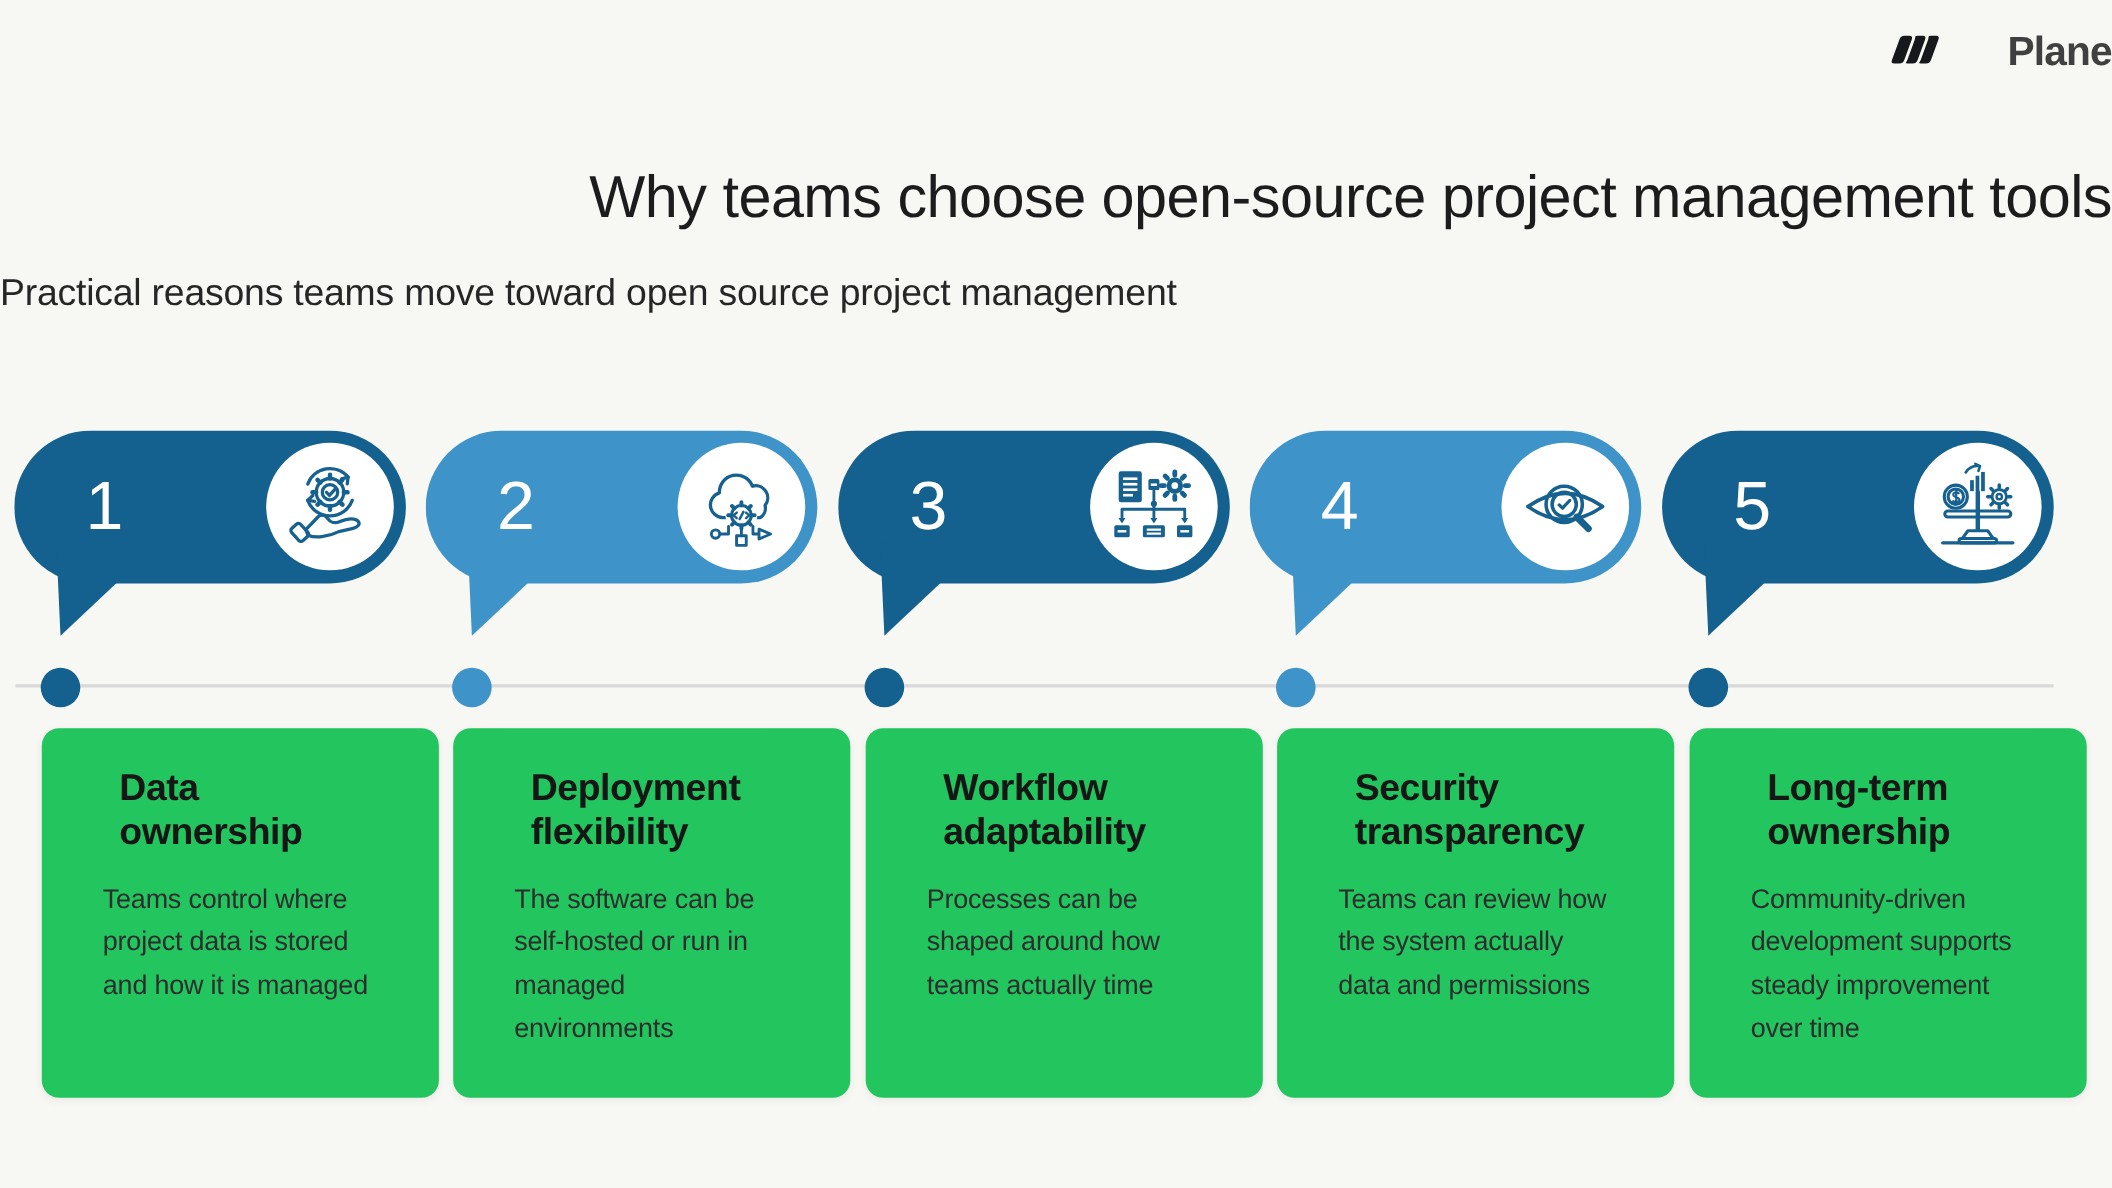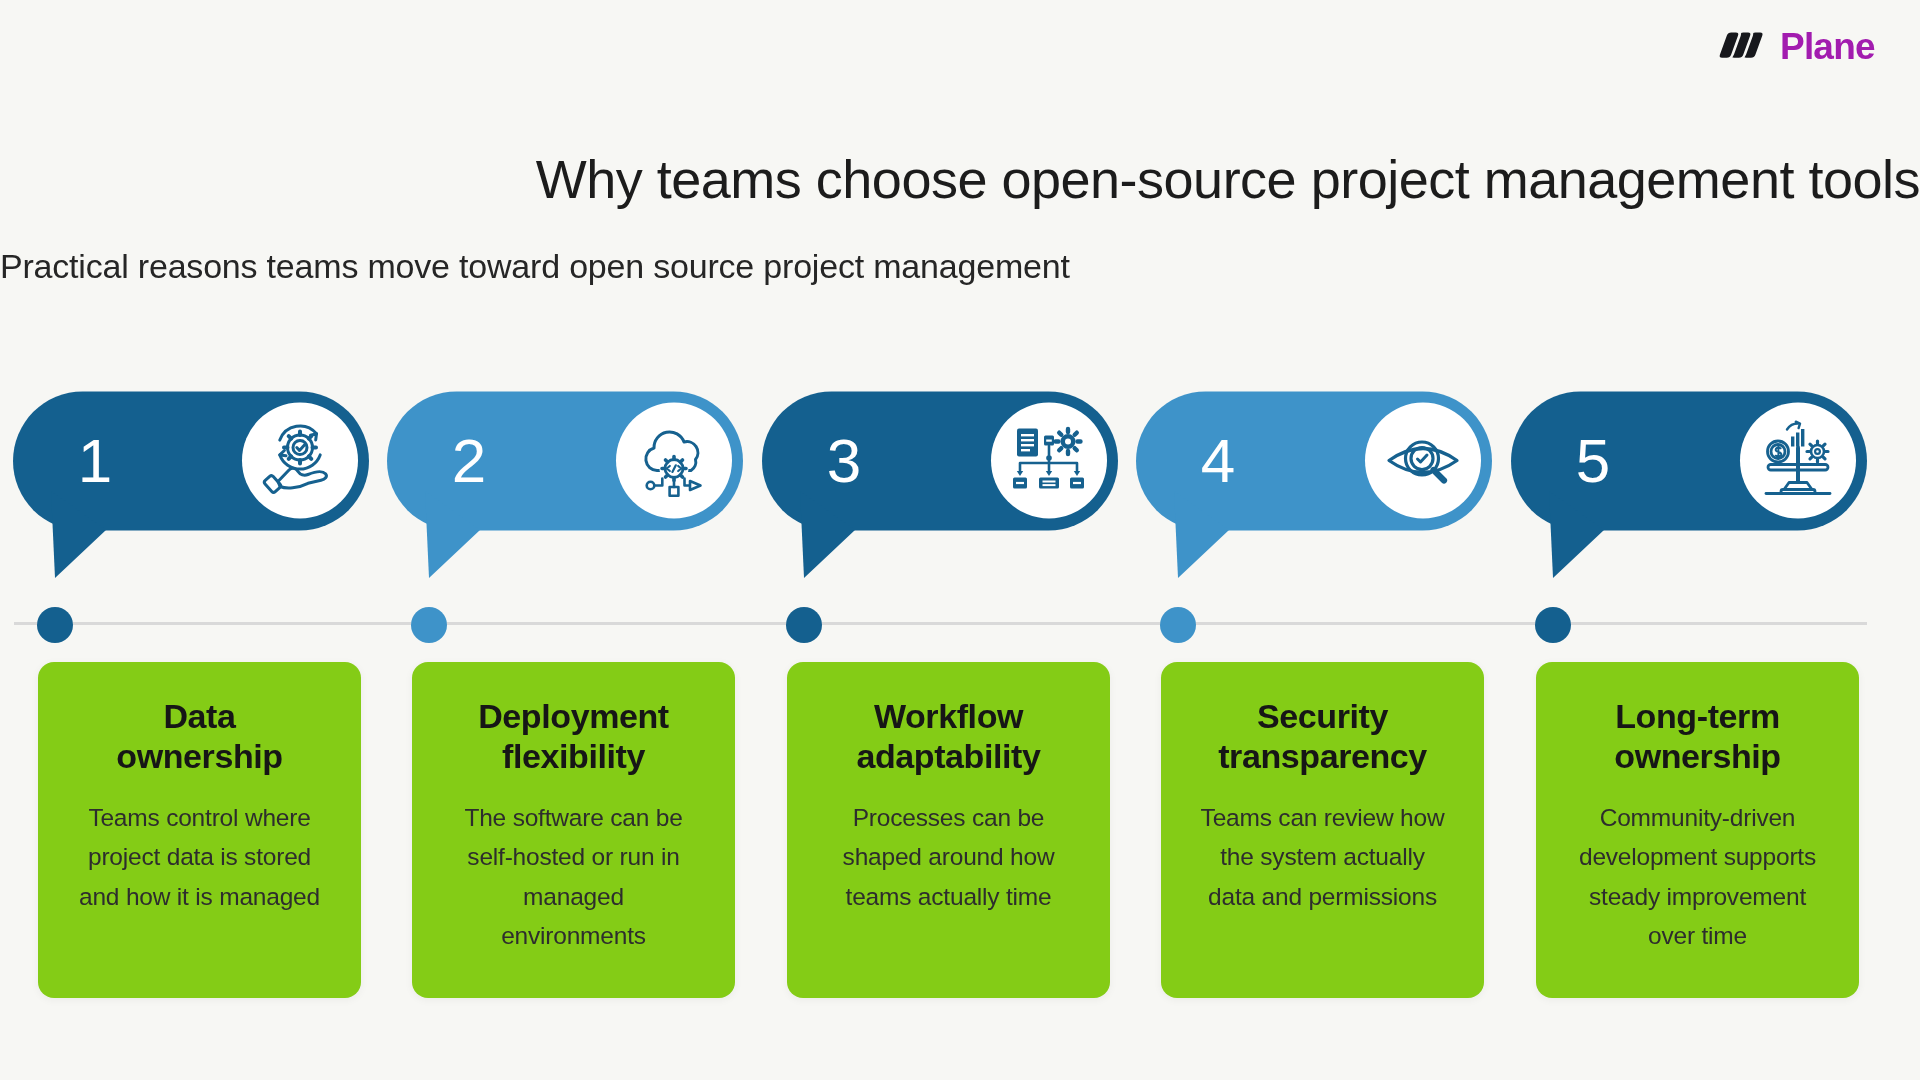--- a/index.html
+++ b/index.html
@@ -8,21 +8,21 @@
     background:#f7f7f4;
     font-family:"Liberation Sans","DejaVu Sans",sans-serif;
     color:#1a1a1a;
     overflow:hidden;
   }
   .stage{position:relative;width:1920px;height:1080px;}
 
   
   .logo{position:absolute;top:26px;left:1714px;display:flex;align-items:center;gap:10px;}
   .logo-mark{display:block;}
-  .logo-word{font-size:37px;font-weight:700;letter-spacing:-0.8px;color:#a21caf;}
+  .logo-word{font-size:37px;font-weight:700;letter-spacing:-0.8px;color:#404040;margin-left:45px;}
 
   
   .title{
     position:absolute;top:148px;left:0;width:1920px;
     text-align:right;font-size:54px;font-weight:500;
     letter-spacing:-0.5px;color:#1c1c1c;
   }
   .subtitle{
     position:absolute;top:247px;left:0;width:1920px;
     text-align:left;font-size:34px;font-weight:400;
@@ -52,24 +52,23 @@
     background:#d9d9d9;
   }
   .timeline-dot{
     position:absolute;top:607px;left:24px;width:36px;height:36px;border-radius:50%;
   }
   .dot-dark{background:#14608f}
   .dot-light{background:#3e93c9}
 
   
   .card{
-    position:absolute;left:25px;top:662px;width:323px;height:336px;
-    background:#84cc16;border-radius:16px;
+    position:absolute;left:25px;top:662px;width:361px;height:336px;
+    background:#22c55e;border-radius:16px;
     box-shadow:0 2px 8px rgba(0,0,0,0.05);
-    text-align:center;
   }
   .card-title{
     margin:34px auto 0 auto;max-width:220px;
     font-size:34px;font-weight:600;line-height:1.18;
     letter-spacing:-0.4px;color:#161616;
   }
   .card-body{
     margin:22px auto 0 auto;max-width:250px;
     font-size:24.5px;font-weight:400;line-height:1.6;
     letter-spacing:-0.2px;color:#2d2d2d;

